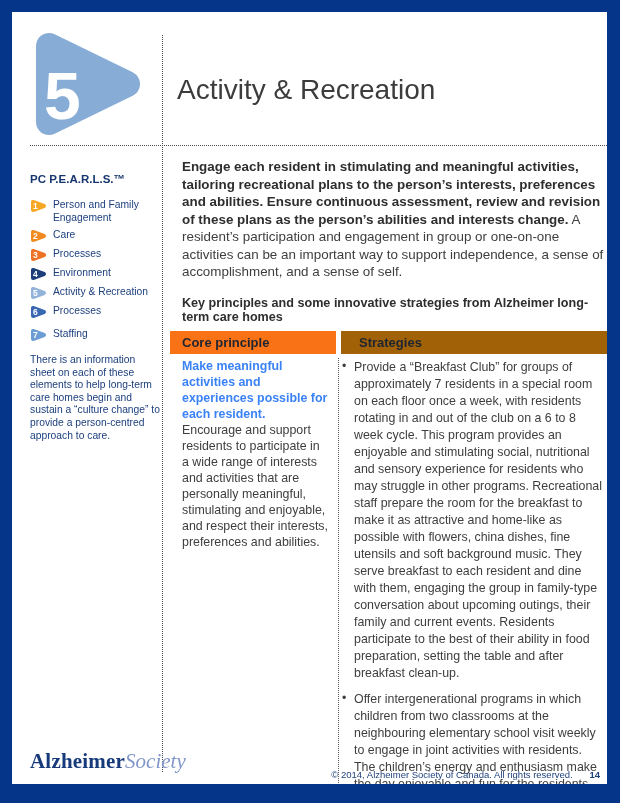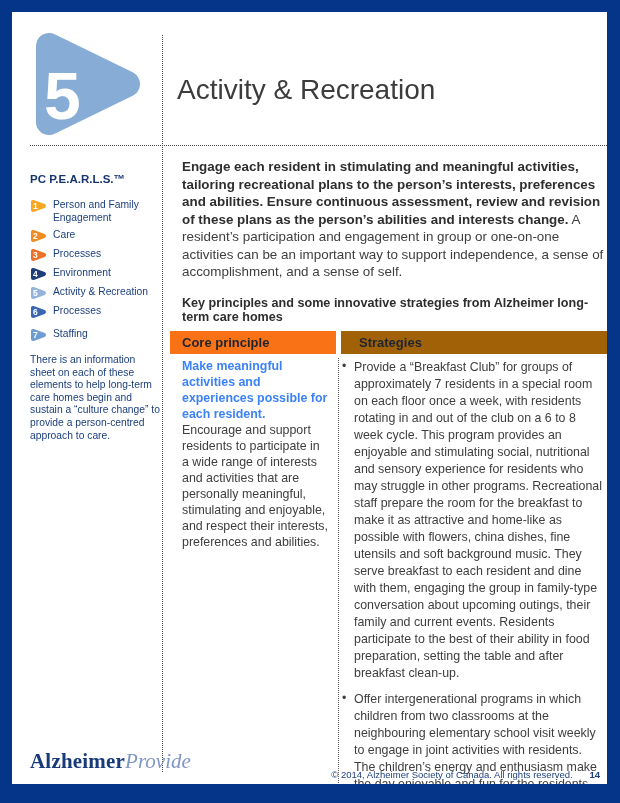--- a/index.html
+++ b/index.html
@@ -161,20 +161,20 @@
           </div>
           <div class="bullet-item">
             <span class="bullet">•</span>
             <span class="bullet-text">Offer intergenerational programs in which children from two classrooms at the neighbouring elementary school visit weekly to engage in joint activities with residents. The children’s energy and enthusiasm make the day enjoyable and fun for the residents. There are small group activities in which one or two students and a resident work on school assignments involving reading, writing, or working on crafts. Students interview residents, asking a series of questions to create a keepsake memory book. Large group activities include residents and students listening to a teacher reading a story, or participating in seasonal events like Halloween trick or treating, or an end of the school year pizza party.</span>
           </div>
         </div>
       </div>
     </div>
   </main>
 
-  <div class="logo"><span class="logo-a">Alzheimer</span><span class="logo-s">Provide</span></div>
+  <div class="logo"><span class="logo-a">Alzheimer</span><span class="logo-s">Society</span></div>
 
   <div class="footer">
     <span>© 2014, Alzheimer Society of Canada. All rights reserved.</span>
     <span class="pagenum">14</span>
   </div>
 
 </div>
 
 </body></html>

